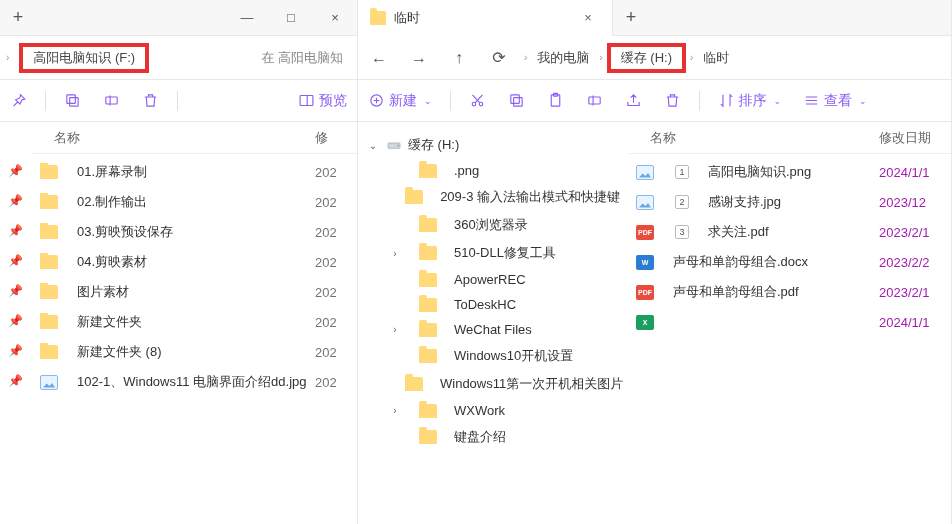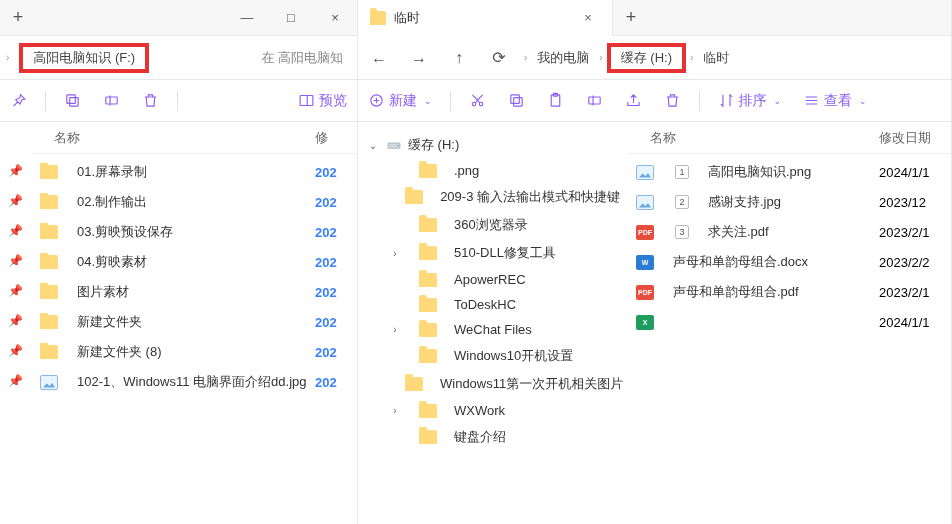--- a/index.html
+++ b/index.html
@@ -38,22 +38,22 @@
 .pin-gutter { width: 32px; display: flex; flex-direction: column; gap: 16px; padding-top: 42px; align-items: center; }
 .pin { color: #7a7a7a; font-size: 12px; }
 .filepane { flex: 1; display: flex; flex-direction: column; overflow: hidden; }
 .col-header { display: flex; align-items: center; height: 32px; border-bottom: 1px solid #eee; color: #666; }
 .col-name { padding-left: 22px; flex: 1; }
 .col-mod { width: 42px; }
 .col-mod2 { width: 72px; }
 .item-list { flex: 1; overflow: hidden; padding-top: 3px; }
 .row { display: flex; align-items: center; height: 30px; padding-left: 8px; }
 .row .cell-name { flex: 1; display: flex; align-items: center; gap: 19px; overflow: hidden; white-space: nowrap; }
-.row .cell-mod { width: 42px; color: #3b82f6; font-weight: bold; }
-.row .cell-mod2 { width: 72px; color: #000000; }
+.row .cell-mod { width: 42px; color: #737373; }
+.row .cell-mod2 { width: 72px; color: #a21caf; }
 
 
 .tree { width: 270px; padding: 10px 6px; overflow: hidden; }
 .tree-root { display: flex; align-items: center; gap: 6px; font-weight: 500; padding: 4px 2px; }
 .tree-item { display: flex; align-items: center; gap: 17px; padding: 5px 2px 5px 24px; white-space: nowrap; }
 .tree-exp { width: 14px; text-align: center; color: #666; font-size: 10px; }
 .tree-noexpand { width: 14px; }
 
 
 .ic { width: 18px; height: 15px; display: inline-block; flex-shrink: 0; }

